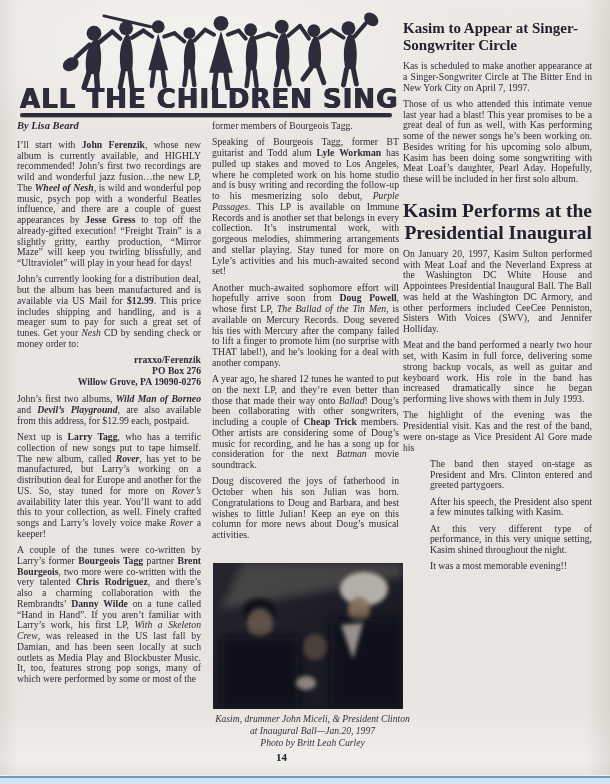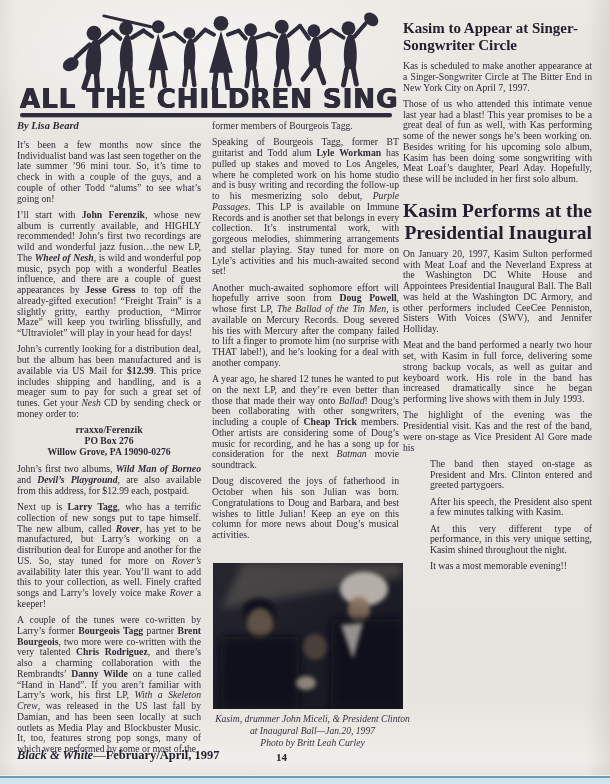--- a/index.html
+++ b/index.html
@@ -17,21 +17,21 @@
     font-size:26px;letter-spacing:1px;color:#2e2b3b;white-space:nowrap;
     text-shadow:.6px 0 #2e2b3b,-.4px 0 #2e2b3b;}
   .title-rule{left:20px;top:113px;width:372px;height:4px;background:#2e2b3b;border-radius:2px;
     box-shadow:0 1px 0 rgba(46,43,59,.35);}
   
   .col{font-size:9.7px;line-height:10.75px;text-align:justify;}
   .col-left{left:17px;top:121px;width:184px;}
   .col-mid{left:212px;top:121px;width:187px;}
   .col-right{left:403px;top:20px;width:189px;}
   .para{margin:0 0 5.5px 0;}
-  .para.address{text-align:center;font-weight:bold;margin:2px 0 7px 0;}
+  .para.address{text-align:right;font-weight:bold;margin:2px 0 7px 0;}
   .para.indent{margin-left:27px;text-align:justify;}
   .byline{font-weight:bold;font-size:10.5px;margin:0 0 8px 0;text-align:left;font-style:italic;}
   .h-small{font-weight:bold;font-size:15px;line-height:17px;margin:0 0 7px 0;text-align:left;color:#232130;}
   .h-big{font-weight:bold;font-size:19.5px;line-height:22px;margin:15px 0 5px 0;text-align:right;color:#232130;}
   .byline2{font-size:10px;margin:0 0 9px 0;text-align:left;}
   
   .photo{left:213px;top:563px;width:190px;height:146px;background:#17171e;}
   .caption{left:205px;top:713px;width:215px;text-align:center;font-style:italic;
     font-size:9.6px;line-height:12px;color:#33313f;}
   
@@ -102,21 +102,20 @@
       <path class="art-stroke" d="M624 38 L602 60" stroke-width="5"></path>
     </g>
   </svg>
 
   <div class="abs title">ALL THE CHILDREN SING</div>
   <div class="abs title-rule"></div>
 
   <div class="abs col col-left">
     <div class="byline">By Lisa Beard</div>
     <div>
-        <p class="para">It’s been a few months now since the Individualist band was last seen together on the late summer ’96 mini tour.  So, it’s time to check in with a couple of the guys, and a couple of other Todd “alums” to see what’s going on!</p>
         <p class="para">I’ll start with <b>John Ferenzik</b>, whose new album is currently available, and HIGHLY recommended!  John’s first two recordings are wild and wonderful jazz fusion…the new LP, The <b><i>Wheel of Nesh</i></b>, is wild and wonderful pop music, psych pop with a wonderful Beatles influence, and there are a couple of guest appearances by <b>Jesse Gress</b> to top off the already-gifted execution!  “Freight Train” is a slightly gritty, earthy production, “Mirror Maze” will keep you twirling blissfully, and “Ultraviolet” will play in your head for days!</p>
         <p class="para">John’s currently looking for a distribution deal, but the album has been manufactured and is available via US Mail for <b>$12.99</b>.  This price includes shipping and handling, and is a meager sum to pay for such a great set of tunes.  Get your <i>Nesh</i> CD by sending check or money order to:</p>
         <p class="para address">rraxxo/Ferenzik<br>PO Box 276<br>Willow Grove, PA 19090-0276</p>
         <p class="para">John’s first two albums, <b><i>Wild Man of Borneo</i></b> and <b><i>Devil’s Playground</i></b>, are also available from this address, for $12.99 each, postpaid.</p>
         <p class="para">Next up is <b>Larry Tagg</b>, who has a terrific collection of new songs put to tape himself. The new album, called <b><i>Rover</i></b>, has yet to be manufactured, but Larry’s working on a distribution deal for Europe and another for the US. So, stay tuned for more on <i>Rover’s</i> availability later this year.  You’ll want to add this to your collection, as well. Finely crafted songs and Larry’s lovely voice make <i>Rover</i> a keeper!</p>
         <p class="para">A couple of the tunes were co-written by Larry’s former <b>Bourgeois Tagg</b> partner <b>Brent Bourgeois</b>, two more were co-written with the very talented <b>Chris Rodriguez</b>, and there’s also a charming collaboration with the Rembrandts’ <b>Danny Wilde</b> on a tune called “Hand in Hand”.  If you aren’t familiar with Larry’s work, his first LP, <i>With a Skeleton Crew</i>, was released in the US last fall by Damian, and has been seen locally at such outlets as Media Play and Blockbuster Music. It, too, features strong pop songs, many of which were performed by some or most of the</p>
       </div>
   </div>
 
   <div class="abs col col-mid">
@@ -171,17 +170,16 @@
         <p class="para">On January 20, 1997, Kasim Sulton performed with Meat Loaf and the Neverland Express at the Washington DC White House and Appointees Presidential Inaugural Ball.  The Ball was held at the Washington DC Armory, and other performers included CeeCee Penniston, Sisters With Voices (SWV), and Jennifer Holliday.</p>
         <p class="para">Meat and the band performed a nearly two hour set, with Kasim in full force, delivering some strong backup vocals, as well as guitar and keyboard work. His role in the band has increased dramatically since he began performing live shows with them in July 1993.</p>
         <p class="para">The highlight of the evening was the Presidential visit. Kas and the rest of the band, were on-stage as Vice President Al Gore made his</p>
         <p class="para indent">The band then stayed on-stage as President and Mrs. Clinton entered and greeted partygoers.</p>
         <p class="para indent">After his speech, the President also spent a few minutes talking with Kasim.</p>
         <p class="para indent">At this very different type of performance, in this very unique setting, Kasim shined throughout the night.</p>
         <p class="para indent">It was a most memorable evening!!</p>
       </div>
   </div>
 
-  <div class="abs footer-issue"><b><i>Black &amp; White</i></b>—<b>February/April, 1997</b></div>
   <div class="abs page-num">14</div>
   <div class="abs edge-strip"></div>
 
 </div>
 
 </body></html>

